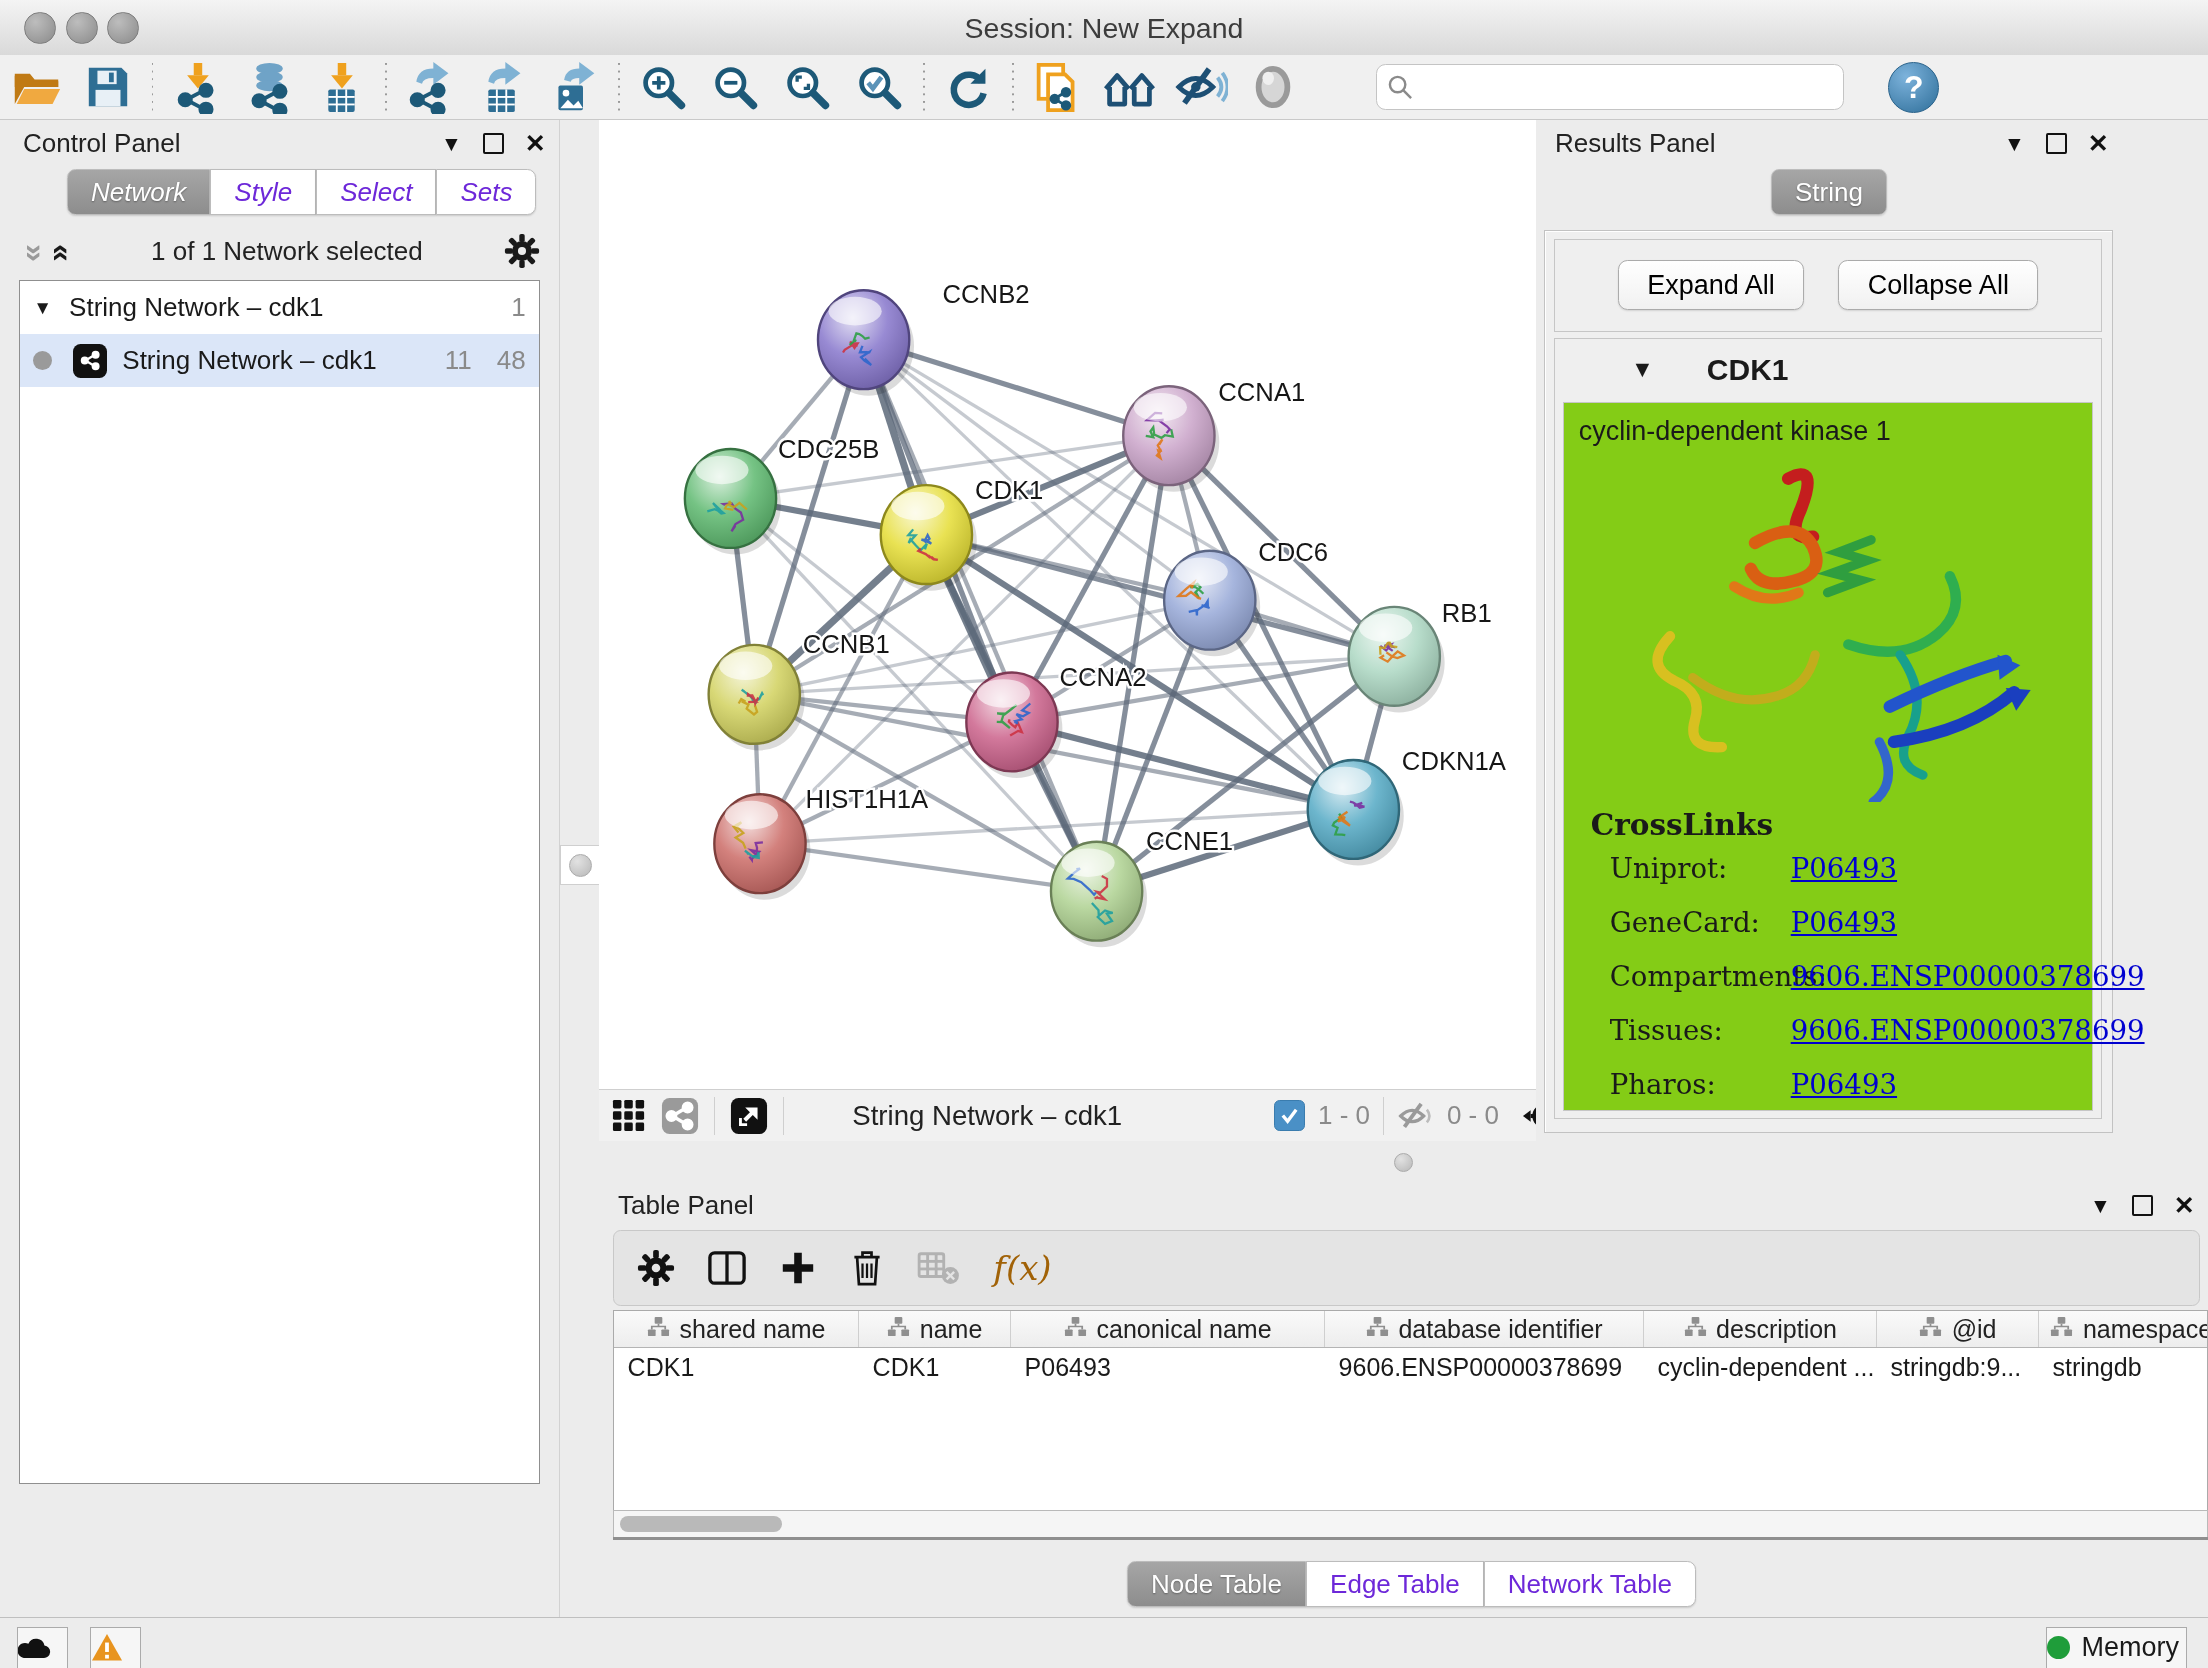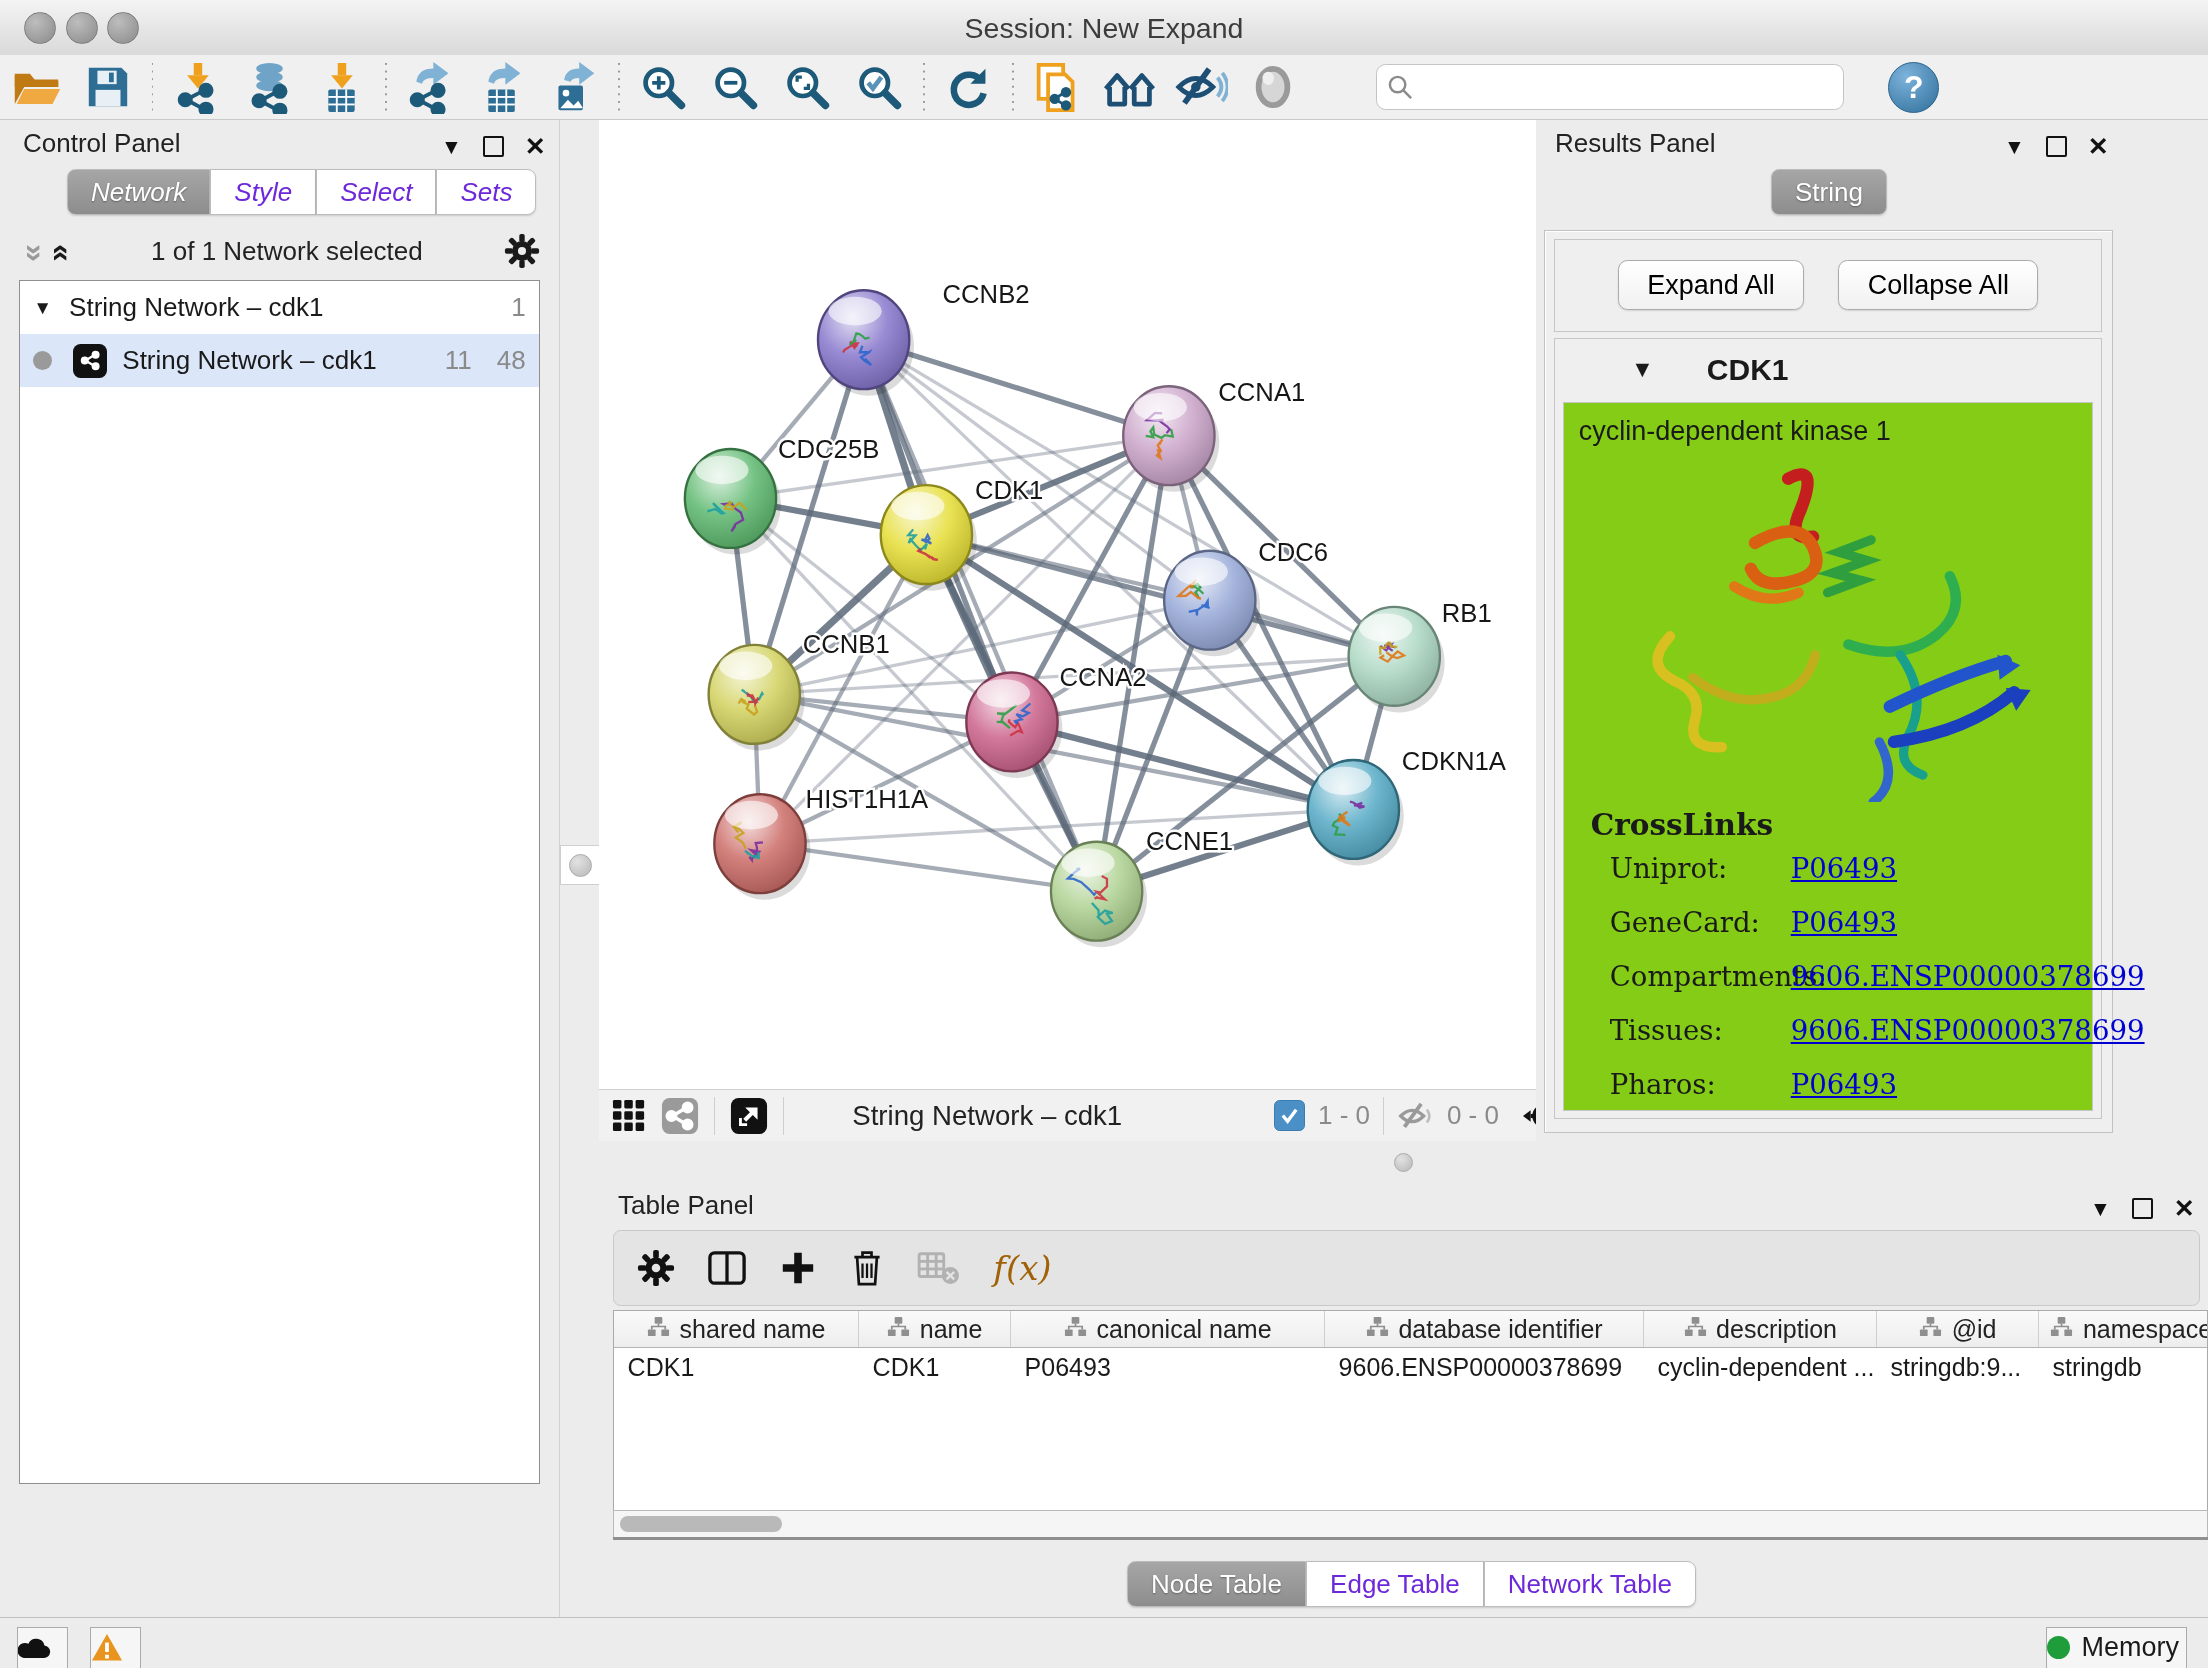--- a/index.html
+++ b/index.html
@@ -21,21 +21,21 @@
   .tb-sep{width:1.9px;height:49px;flex:0 0 auto;margin:0 7.6px;
     background-image:linear-gradient(#9a9a9a 30%,rgba(0,0,0,0) 0%);
     background-size:1.9px 7.6px;background-repeat:repeat-y;}
   #search-wrap{margin-left:67px;width:447px;height:44px;background:#fff;border:1.9px solid #c4c4c4;
     border-radius:9.5px;display:flex;align-items:center;padding:0 9.5px;flex:0 0 auto;}
   #search-input{border:none;outline:none;flex:1;font-size:25px;font-family:"Liberation Sans",sans-serif;background:transparent;}
   #help-btn{margin-left:44px;width:49px;height:49px;border-radius:50%;flex:0 0 auto;
     background:radial-gradient(circle at 35% 28%,#7db3dc,#2e6e99);display:flex;align-items:center;justify-content:center;
     color:#fff;font-size:32px;font-weight:bold;border:1px solid #27618a;}
   
-  .panel-head{display:flex;align-items:flex-end;font-size:26px;color:#222;gap:42px;}
+  .panel-head{display:flex;align-items:center;font-size:26px;color:#222;gap:42px;}
   .win-ctrl{display:flex;align-items:center;gap:21px;margin-left:auto;}
   .wc-tri{font-size:21px;color:#111;line-height:1;}
   .wc-box{width:17px;height:17px;border:2.4px solid #111;border-radius:1.9px;}
   .wc-x{font-size:25px;font-weight:bold;color:#111;line-height:1;}
   .tabstrip{display:flex;}
   .tab{background:#fff;border:1px solid #bcbcbc;font-size:26px;padding:6.7px 23px;
     color:#6d28d9;text-align:center;box-shadow:0 1px 1.9px rgba(0,0,0,.15);}
   .tab:first-child{border-radius:8.6px 0 0 8.6px;}
   .tab:last-child{border-radius:0 8.6px 8.6px 0;}
   .tab.sel{background:linear-gradient(#a6a6a6,#8d8d8d);color:#fff;text-shadow:0 1px 1.9px rgba(0,0,0,.35);}

